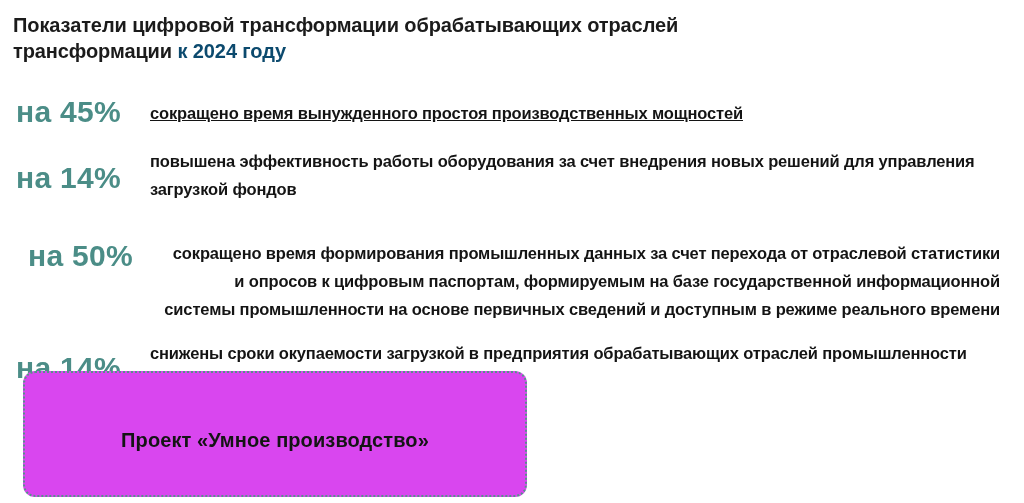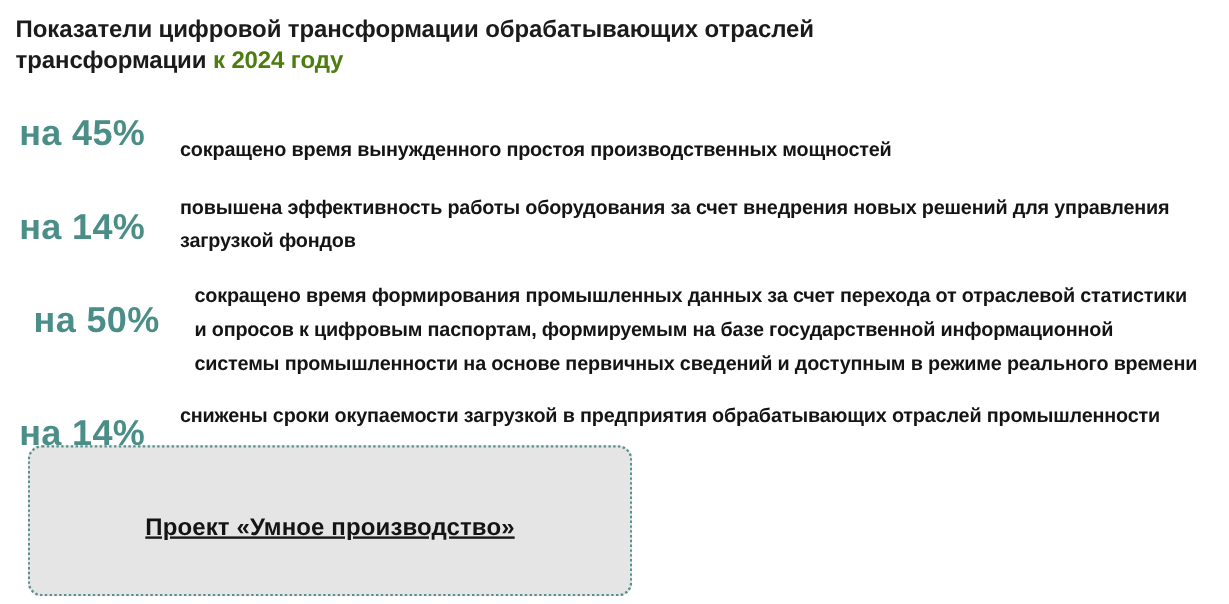--- a/index.html
+++ b/index.html
@@ -26,21 +26,21 @@
   }
   .title-line {
     font-size: 20px;
     font-weight: bold;
     line-height: 26px;
     letter-spacing: -0.1px;
     color: #1b1b1b;
     white-space: nowrap;
   }
   .title-accent {
-    color: #4d7c0f;
+    color: #0c4a6e;
     font-weight: bold;
   }
 
   
   .stats {
     position: absolute;
     left: 0;
     top: 93px;
     width: 1024px;
   }
@@ -67,49 +67,48 @@
     padding-right: 24px;
     font-size: 16.5px;
     font-weight: bold;
     line-height: 28px;
     color: #141414;
     letter-spacing: -0.15px;
   }
 
   
   .row-1 .stat-value { margin-top: 4px; }
-  .row-1 .stat-text  { margin-top: 18px; }
+  .row-1 .stat-text  { margin-top: 6px; text-decoration: underline; }
 
   .row-2 { margin-top: 18px; }
   .row-2 .stat-value { margin-top: 18px; }
   .row-2 .stat-text  { margin-top: 2px; }
 
   .row-3 { margin-top: 18px; padding-left: 12px; }
   .row-3 .stat-value { margin-top: 20px; }
-  .row-3 .stat-text  { margin-top: 0; }
+  .row-3 .stat-text  { margin-top: 18px; text-align: right; }
 
   .row-4 { margin-top: 14px; }
   .row-4 .stat-value { margin-top: 16px; }
   .row-4 .stat-text  { margin-top: 2px; }
 
   
   .project-box {
     position: absolute;
     left: 23px;
     top: 371px;
     width: 504px;
     height: 126px;
     box-sizing: border-box;
     border: 2px dotted #57918b;
     border-radius: 12px;
-    background: #e5e5e5;
+    background: #d946ef;
     display: flex;
     align-items: center;
     justify-content: center;
-    text-decoration: underline;
   }
   .project-label {
     font-size: 20px;
     font-weight: bold;
     color: #141414;
     text-align: center;
     letter-spacing: 0.1px;
     margin-top: 12px;
   }
 </style>

